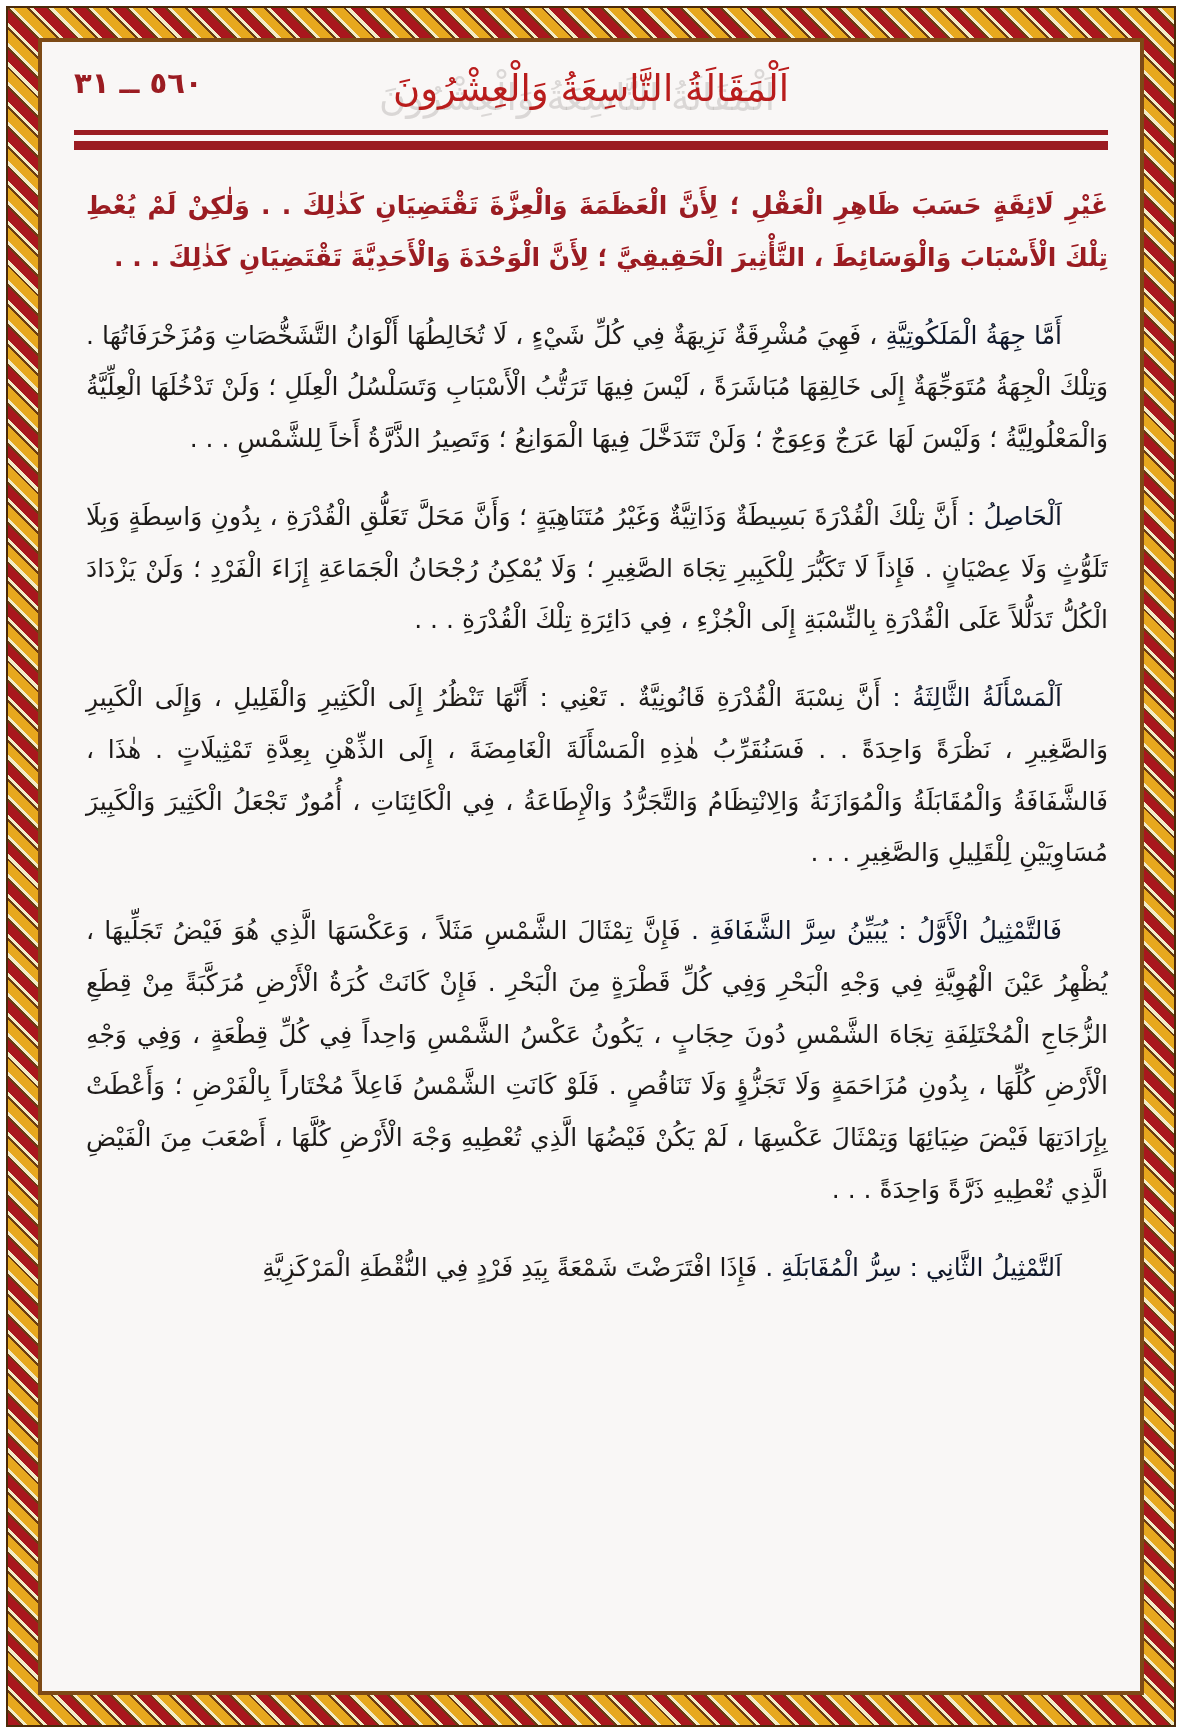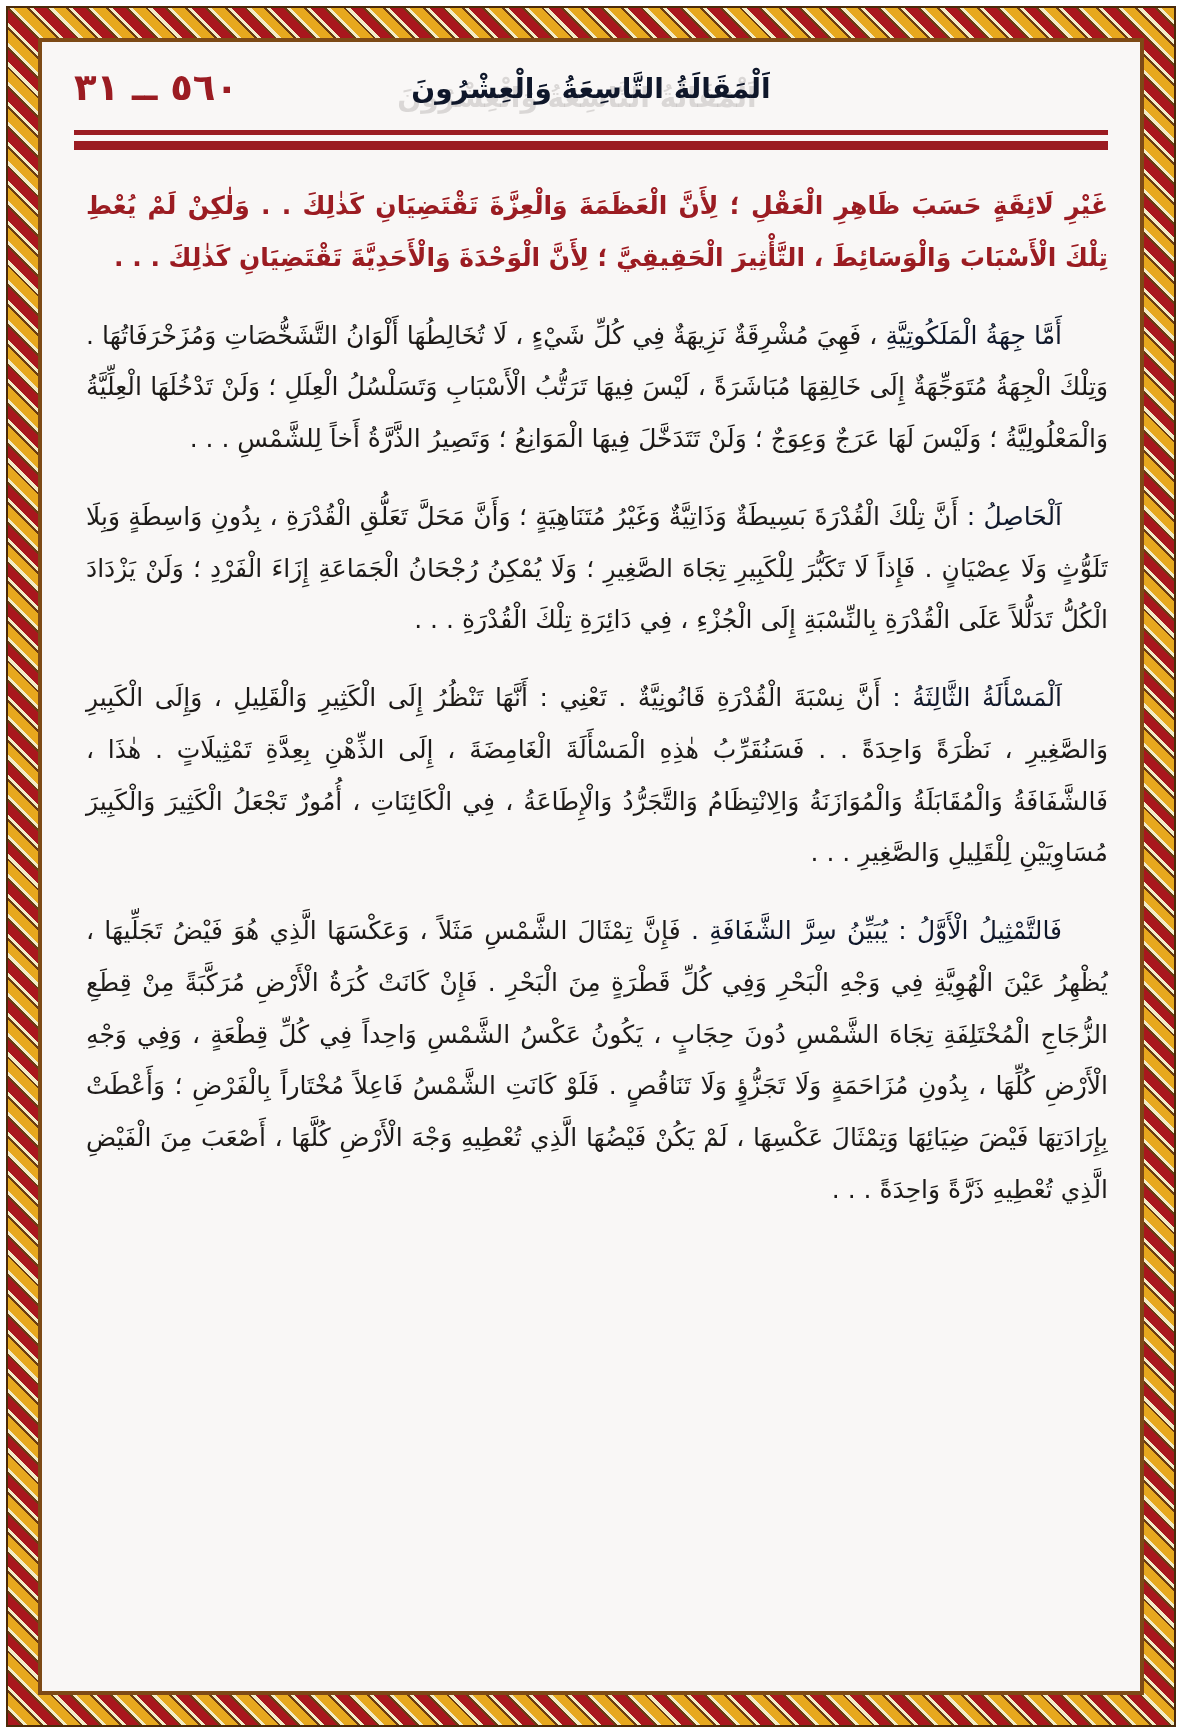--- a/index.html
+++ b/index.html
@@ -32,31 +32,31 @@
   .content{
     position:absolute;
     top:50px;right:74px;left:74px;bottom:52px;
     direction:rtl;
     overflow:hidden;
   }
   .header{position:relative;height:78px;}
   .title{
     margin:0;
     text-align:center;
-    font-size:28px;font-weight:bold;
-    color:#0f172a;
+    font-size:37px;font-weight:normal;
+    color:#b91c1c;
     line-height:78px;
     text-shadow:-14px 9px 0 rgba(110,105,100,0.22);
   }
   .page-num{
     position:absolute;
     left:0;top:0;               
     right:auto;
     top:14px;
-    font-size:37px;font-weight:bold;
+    font-size:29px;font-weight:bold;
     color:#9b1c22;
     letter-spacing:2px;
   }
   
   .page-num{left:auto;right:auto;}
   
   .rule{
     height:6px;
     border-top:5px solid #9b1c22;
     border-bottom:9px solid #9b1c22;
@@ -107,16 +107,19 @@
       </p>
 
       <p class="para">
         <span class="lead">اَلْمَسْأَلَةُ الثَّالِثَةُ : </span><span>أَنَّ نِسْبَةَ الْقُدْرَةِ قَانُونِيَّةٌ . تَعْنِي : أَنَّهَا تَنْظُرُ إِلَى الْكَثِيرِ وَالْقَلِيلِ ، وَإِلَى الْكَبِيرِ وَالصَّغِيرِ ، نَظْرَةً وَاحِدَةً . . فَسَنُقَرِّبُ هٰذِهِ الْمَسْأَلَةَ الْغَامِضَةَ ، إِلَى الذِّهْنِ بِعِدَّةِ تَمْثِيلَاتٍ . هٰذَا ، فَالشَّفَافَةُ وَالْمُقَابَلَةُ وَالْمُوَازَنَةُ وَالِانْتِظَامُ وَالتَّجَرُّدُ وَالْإِطَاعَةُ ، فِي الْكَائِنَاتِ ، أُمُورٌ تَجْعَلُ الْكَثِيرَ وَالْكَبِيرَ مُسَاوِيَيْنِ لِلْقَلِيلِ وَالصَّغِيرِ . . .</span>
       </p>
 
       <p class="para">
         <span class="lead">فَالتَّمْثِيلُ الْأَوَّلُ : يُبَيِّنُ سِرَّ الشَّفَافَةِ . </span><span>فَإِنَّ تِمْثَالَ الشَّمْسِ مَثَلاً ، وَعَكْسَهَا الَّذِي هُوَ فَيْضُ تَجَلِّيهَا ، يُظْهِرُ عَيْنَ الْهُوِيَّةِ فِي وَجْهِ الْبَحْرِ وَفِي كُلِّ قَطْرَةٍ مِنَ الْبَحْرِ . فَإِنْ كَانَتْ كُرَةُ الْأَرْضِ مُرَكَّبَةً مِنْ قِطَعِ الزُّجَاجِ الْمُخْتَلِفَةِ تِجَاهَ الشَّمْسِ دُونَ حِجَابٍ ، يَكُونُ عَكْسُ الشَّمْسِ وَاحِداً فِي كُلِّ قِطْعَةٍ ، وَفِي وَجْهِ الْأَرْضِ كُلِّهَا ، بِدُونِ مُزَاحَمَةٍ وَلَا تَجَزُّؤٍ وَلَا تَنَاقُصٍ . فَلَوْ كَانَتِ الشَّمْسُ فَاعِلاً مُخْتَاراً بِالْفَرْضِ ؛ وَأَعْطَتْ بِإِرَادَتِهَا فَيْضَ ضِيَائِهَا وَتِمْثَالَ عَكْسِهَا ، لَمْ يَكُنْ فَيْضُهَا الَّذِي تُعْطِيهِ وَجْهَ الْأَرْضِ كُلَّهَا ، أَصْعَبَ مِنَ الْفَيْضِ الَّذِي تُعْطِيهِ ذَرَّةً وَاحِدَةً . . .</span>
       </p>
 
+      <p class="para">
+        <span class="lead">اَلتَّمْثِيلُ الثَّانِي : سِرُّ الْمُقَابَلَةِ . </span><span>فَإِذَا افْتَرَضْتَ شَمْعَةً بِيَدِ فَرْدٍ فِي النُّقْطَةِ الْمَرْكَزِيَّةِ</span>
+      </p>
 
     </div>
   </div>
 </div>
 
 </body></html>

